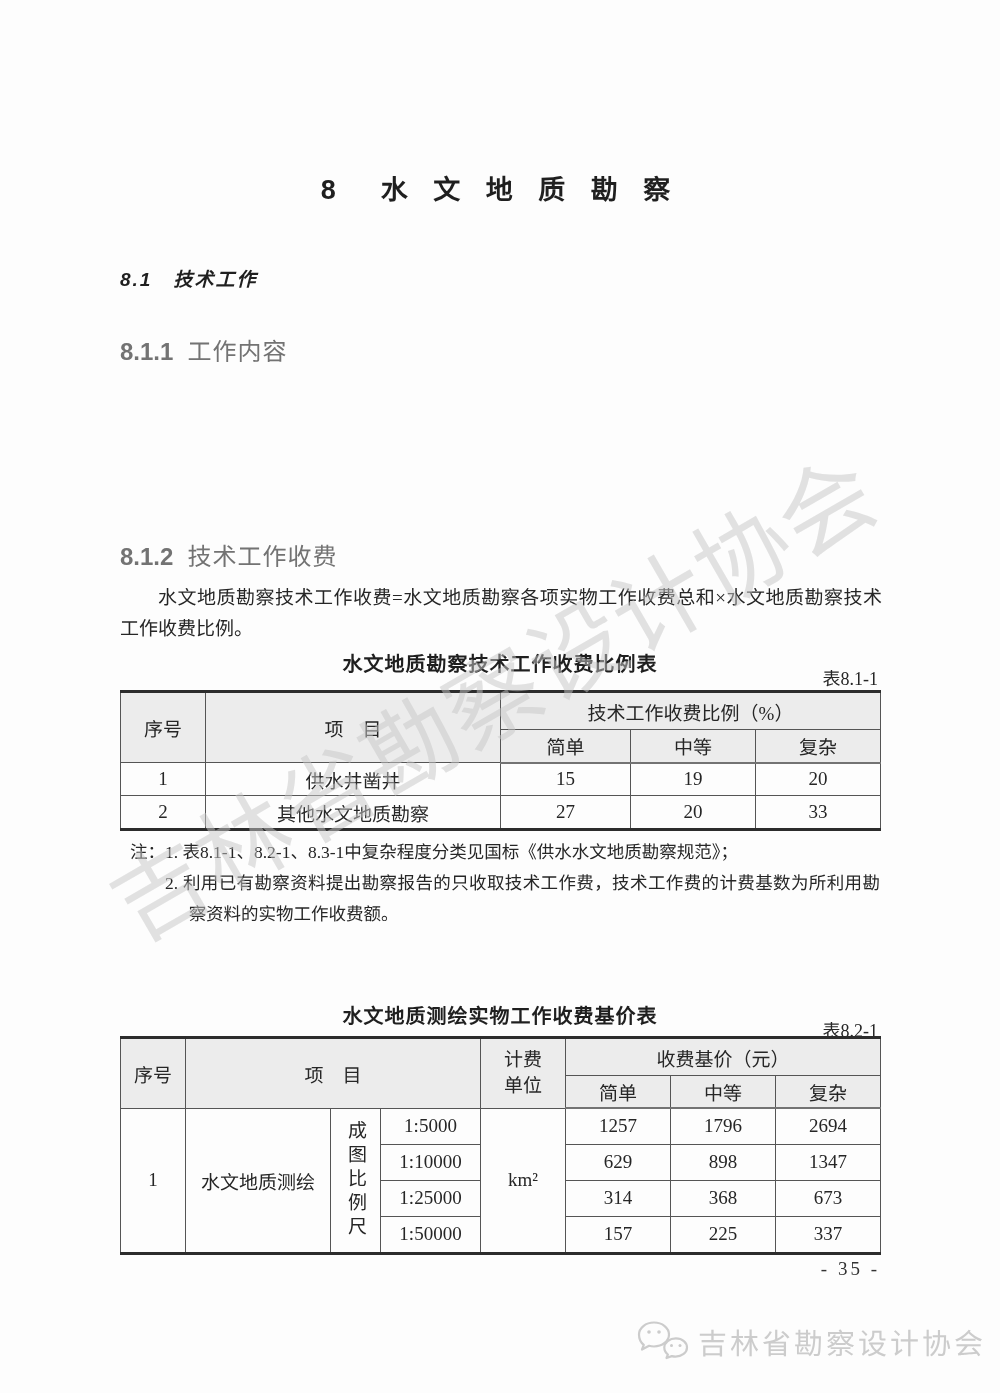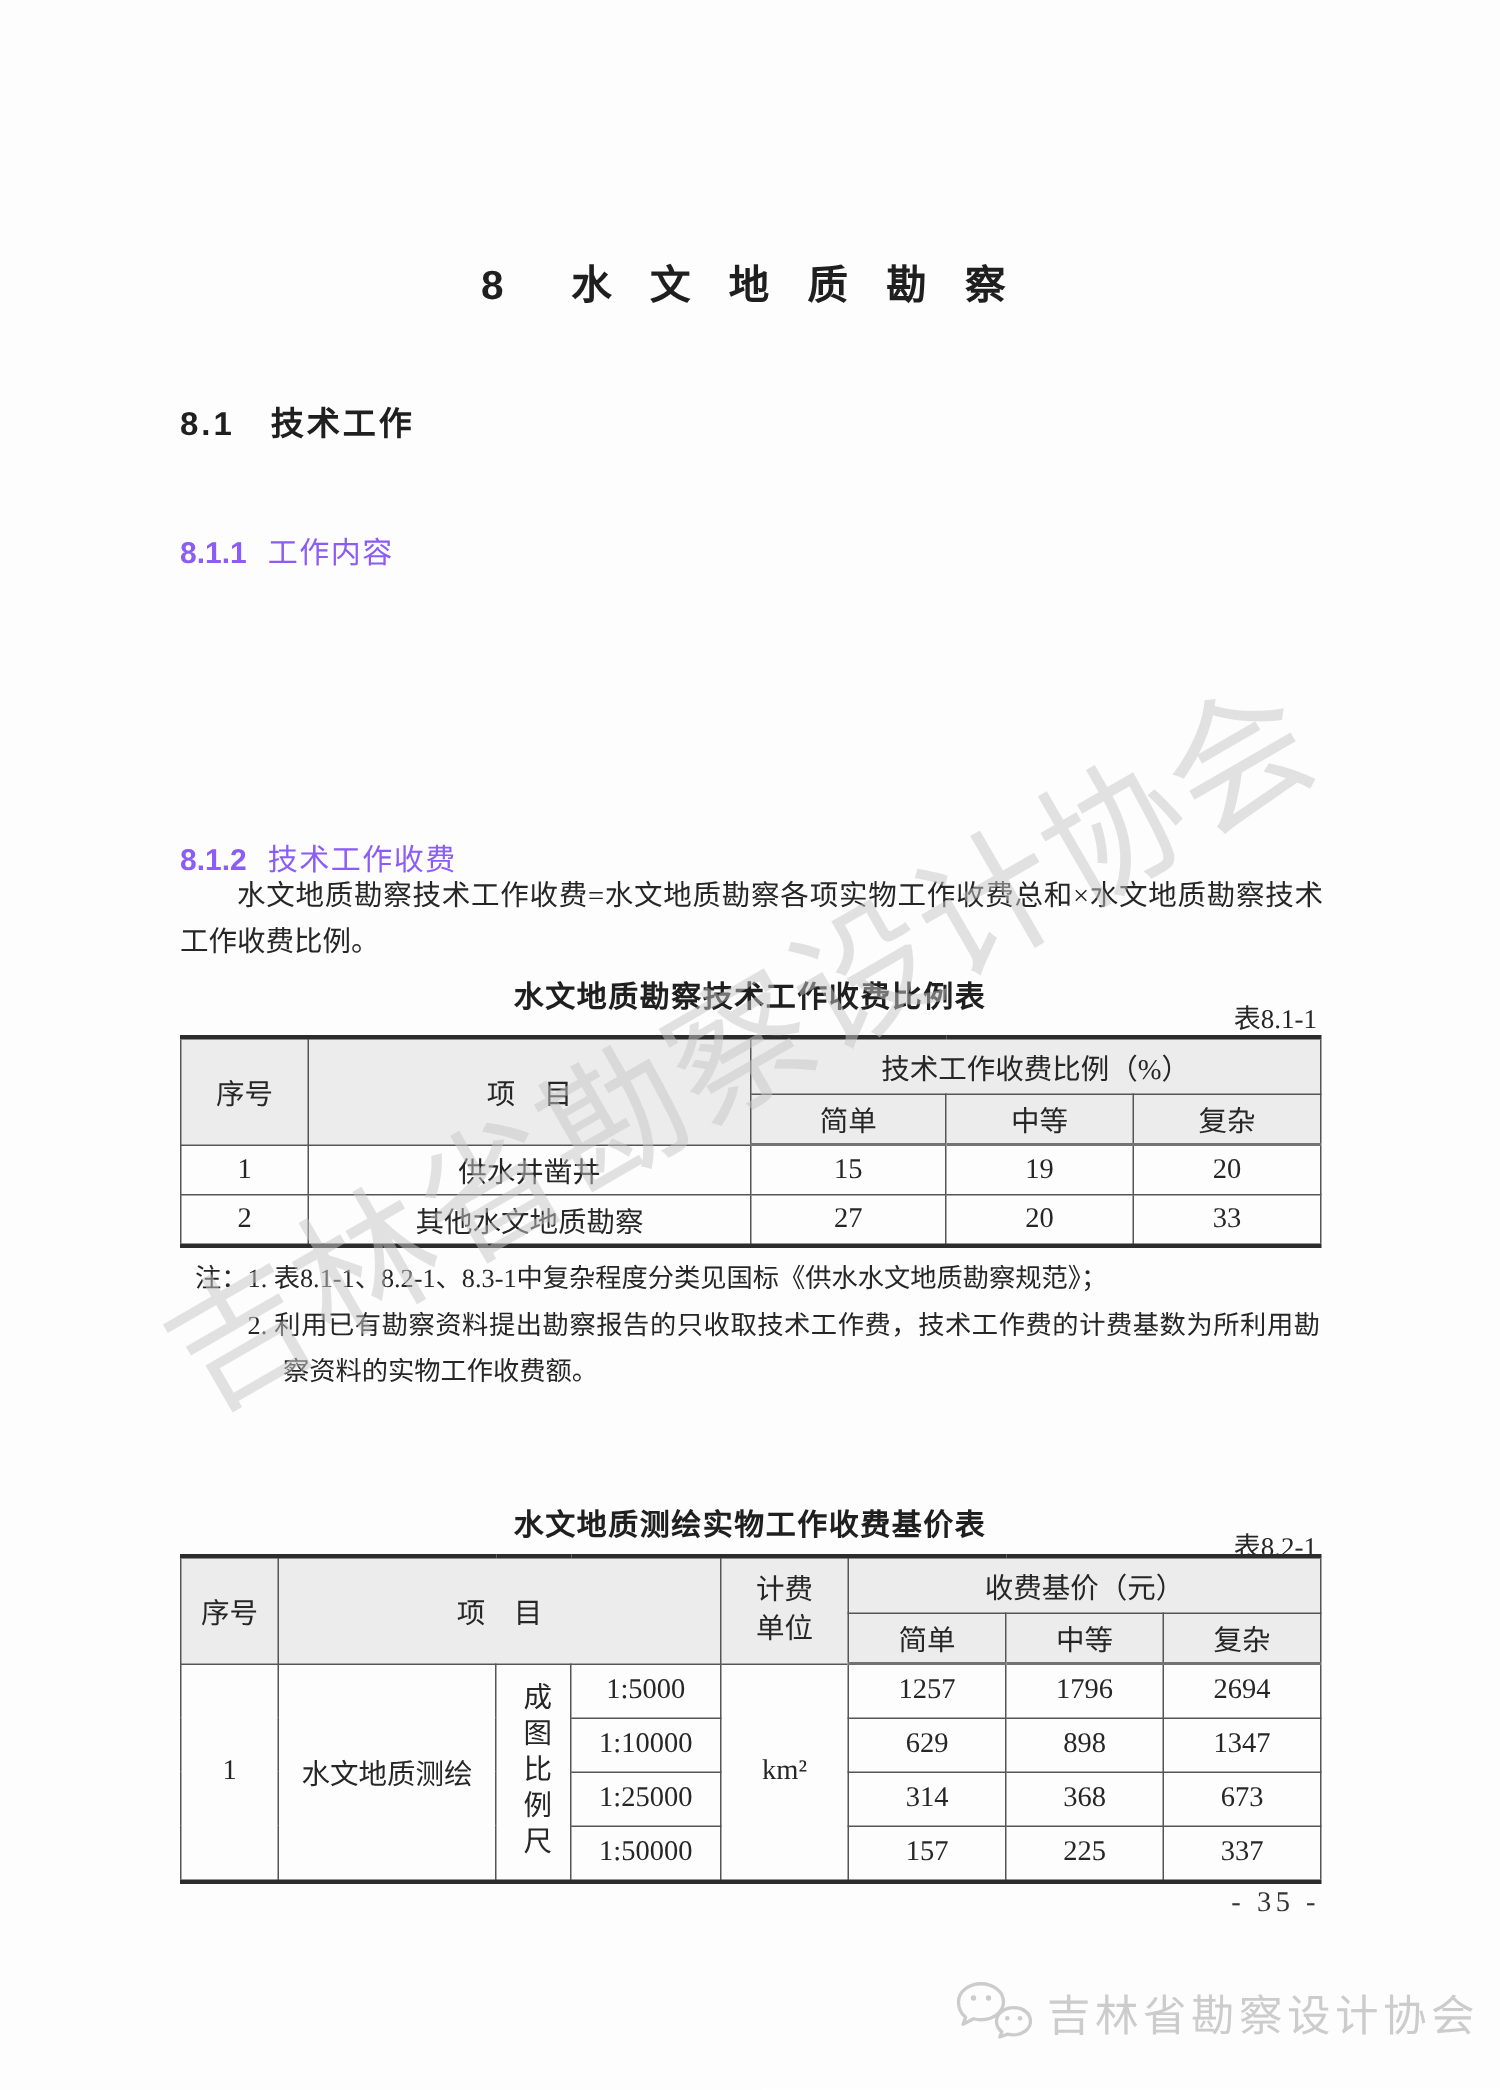--- a/index.html
+++ b/index.html
@@ -33,26 +33,27 @@
   .doc-title {
     position:absolute; top:168px; left:0; width:100%;
     text-align:center;
     font-family:"Liberation Sans","DejaVu Sans",sans-serif;
     font-size:27px; font-weight:bold; letter-spacing:9px;
     color:#1f1f1f;
   }
   .sec-heading {
     position:absolute; left:120px;
     font-family:"Liberation Sans","DejaVu Sans",sans-serif;
-    font-size:22px; font-weight:bold; color:#1f1f1f;
+    font-size:19px; font-weight:bold; color:#1f1f1f;
     letter-spacing:2px;
+    font-style:italic;
   }
   .sub-heading {
     position:absolute; left:120px;
-    font-size:20px; color:#8b5cf6;margin-top:20px;
+    font-size:24px; color:#737373;
   }
   .sub-heading .sub-num {
     font-family:"Liberation Sans","DejaVu Sans",sans-serif;
     font-weight:bold; margin-right:14px;
   }
   .sub-heading .sub-title { letter-spacing:1px; }
   
   .body-para {
     position:absolute; left:120px; width:762px;
     font-size:19px; line-height:31px;

